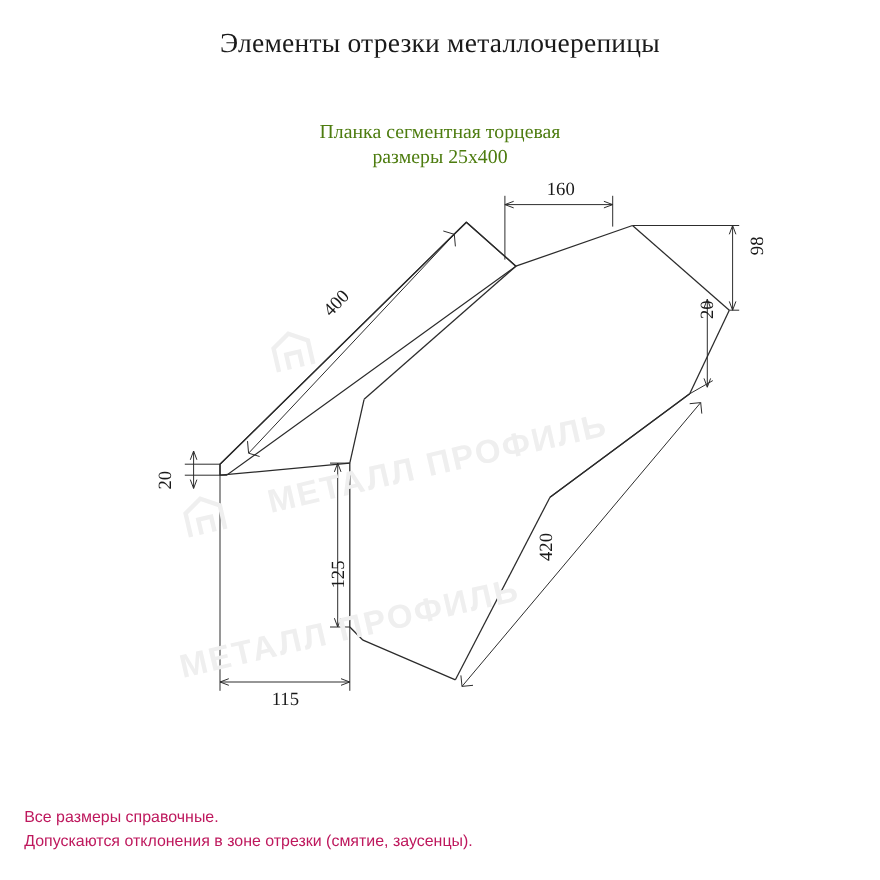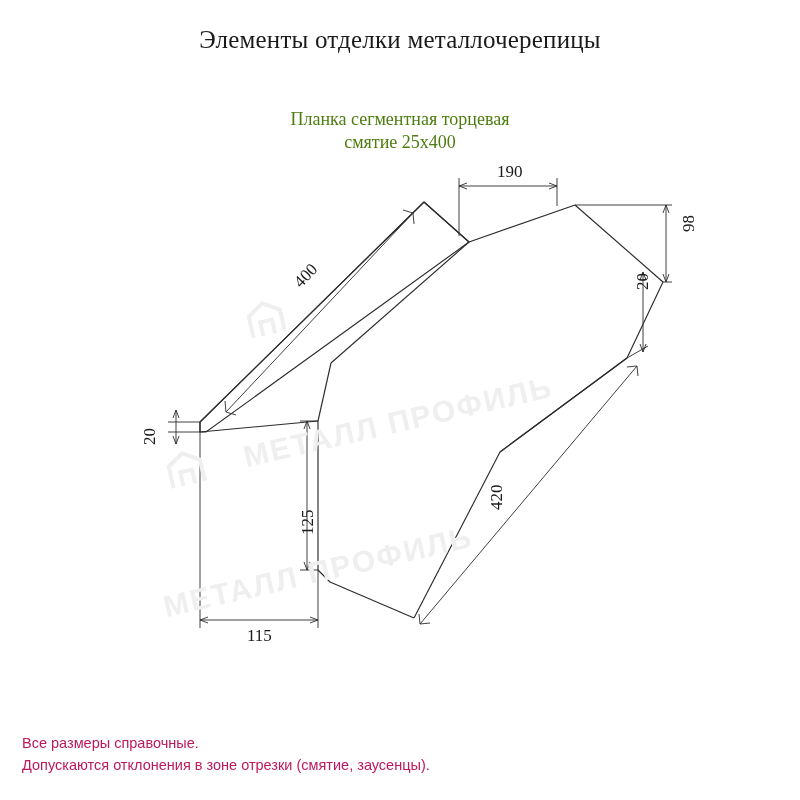--- a/index.html
+++ b/index.html
@@ -92,25 +92,25 @@
     color: #1a1a1a;
     white-space: nowrap;
   }
   svg { display: block; }
 </style>
 </head>
 <body>
 
 <div class="page">
 
-  <div class="title">Элементы отделки металлочерепицы</div>
+  <div class="title">Элементы отрезки металлочерепицы</div>
 
   <div class="subtitle">
     <span>Планка сегментная торцевая</span><br>
-    <span>смятие 25х400</span>
+    <span>размеры 25х400</span>
   </div>
 
   <div class="drawing">
 
     <div class="watermark wm1">МЕТАЛЛ ПРОФИЛЬ</div>
     <div class="watermark wm2">МЕТАЛЛ ПРОФИЛЬ</div>
 
     <svg class="wm-logo" style="left:244px; top:142px;" width="70" height="54" viewBox="0 0 70 54">
       <g transform="rotate(-13 35 27)" fill="none" stroke="#efefef" stroke-width="4">
         <path d="M6 40 L6 18 L22 8 L38 18 L38 40"></path>
@@ -220,21 +220,21 @@
         <path d="M318 470 l-8 -3 M318 470 l-8 3"></path>
 
         <path d="M627 208 L641 218" opacity="0"></path>
         <path d="M634 213 L414 470" opacity="0"></path>
         <path d="M637 216 L420 474"></path>
         <path d="M637 216 l-10 1 M637 216 l1 10"></path>
         <path d="M420 474 l10 -1 M420 474 l-1 -10"></path>
       </g>
     </svg>
 
-    <div class="dim-label" style="left:497px; top:12px;">190</div>
+    <div class="dim-label" style="left:497px; top:12px;">160</div>
     <div class="dim-label" style="left:679px; top:82px; transform: rotate(-90deg); transform-origin: left top;">98</div>
     <div class="dim-label" style="left:633px; top:140px; transform: rotate(-90deg); transform-origin: left top;">20</div>
     <div class="dim-label" style="left:290px; top:128px; transform: rotate(-46deg); transform-origin: left top;">400</div>
     <div class="dim-label" style="left:140px; top:295px; transform: rotate(-90deg); transform-origin: left top;">20</div>
     <div class="dim-label" style="left:298px; top:385px; transform: rotate(-90deg); transform-origin: left top;">125</div>
     <div class="dim-label" style="left:247px; top:476px;">115</div>
     <div class="dim-label" style="left:487px; top:360px; transform: rotate(-90deg); transform-origin: left top;">420</div>
   </div>
 
   <div class="footer">

